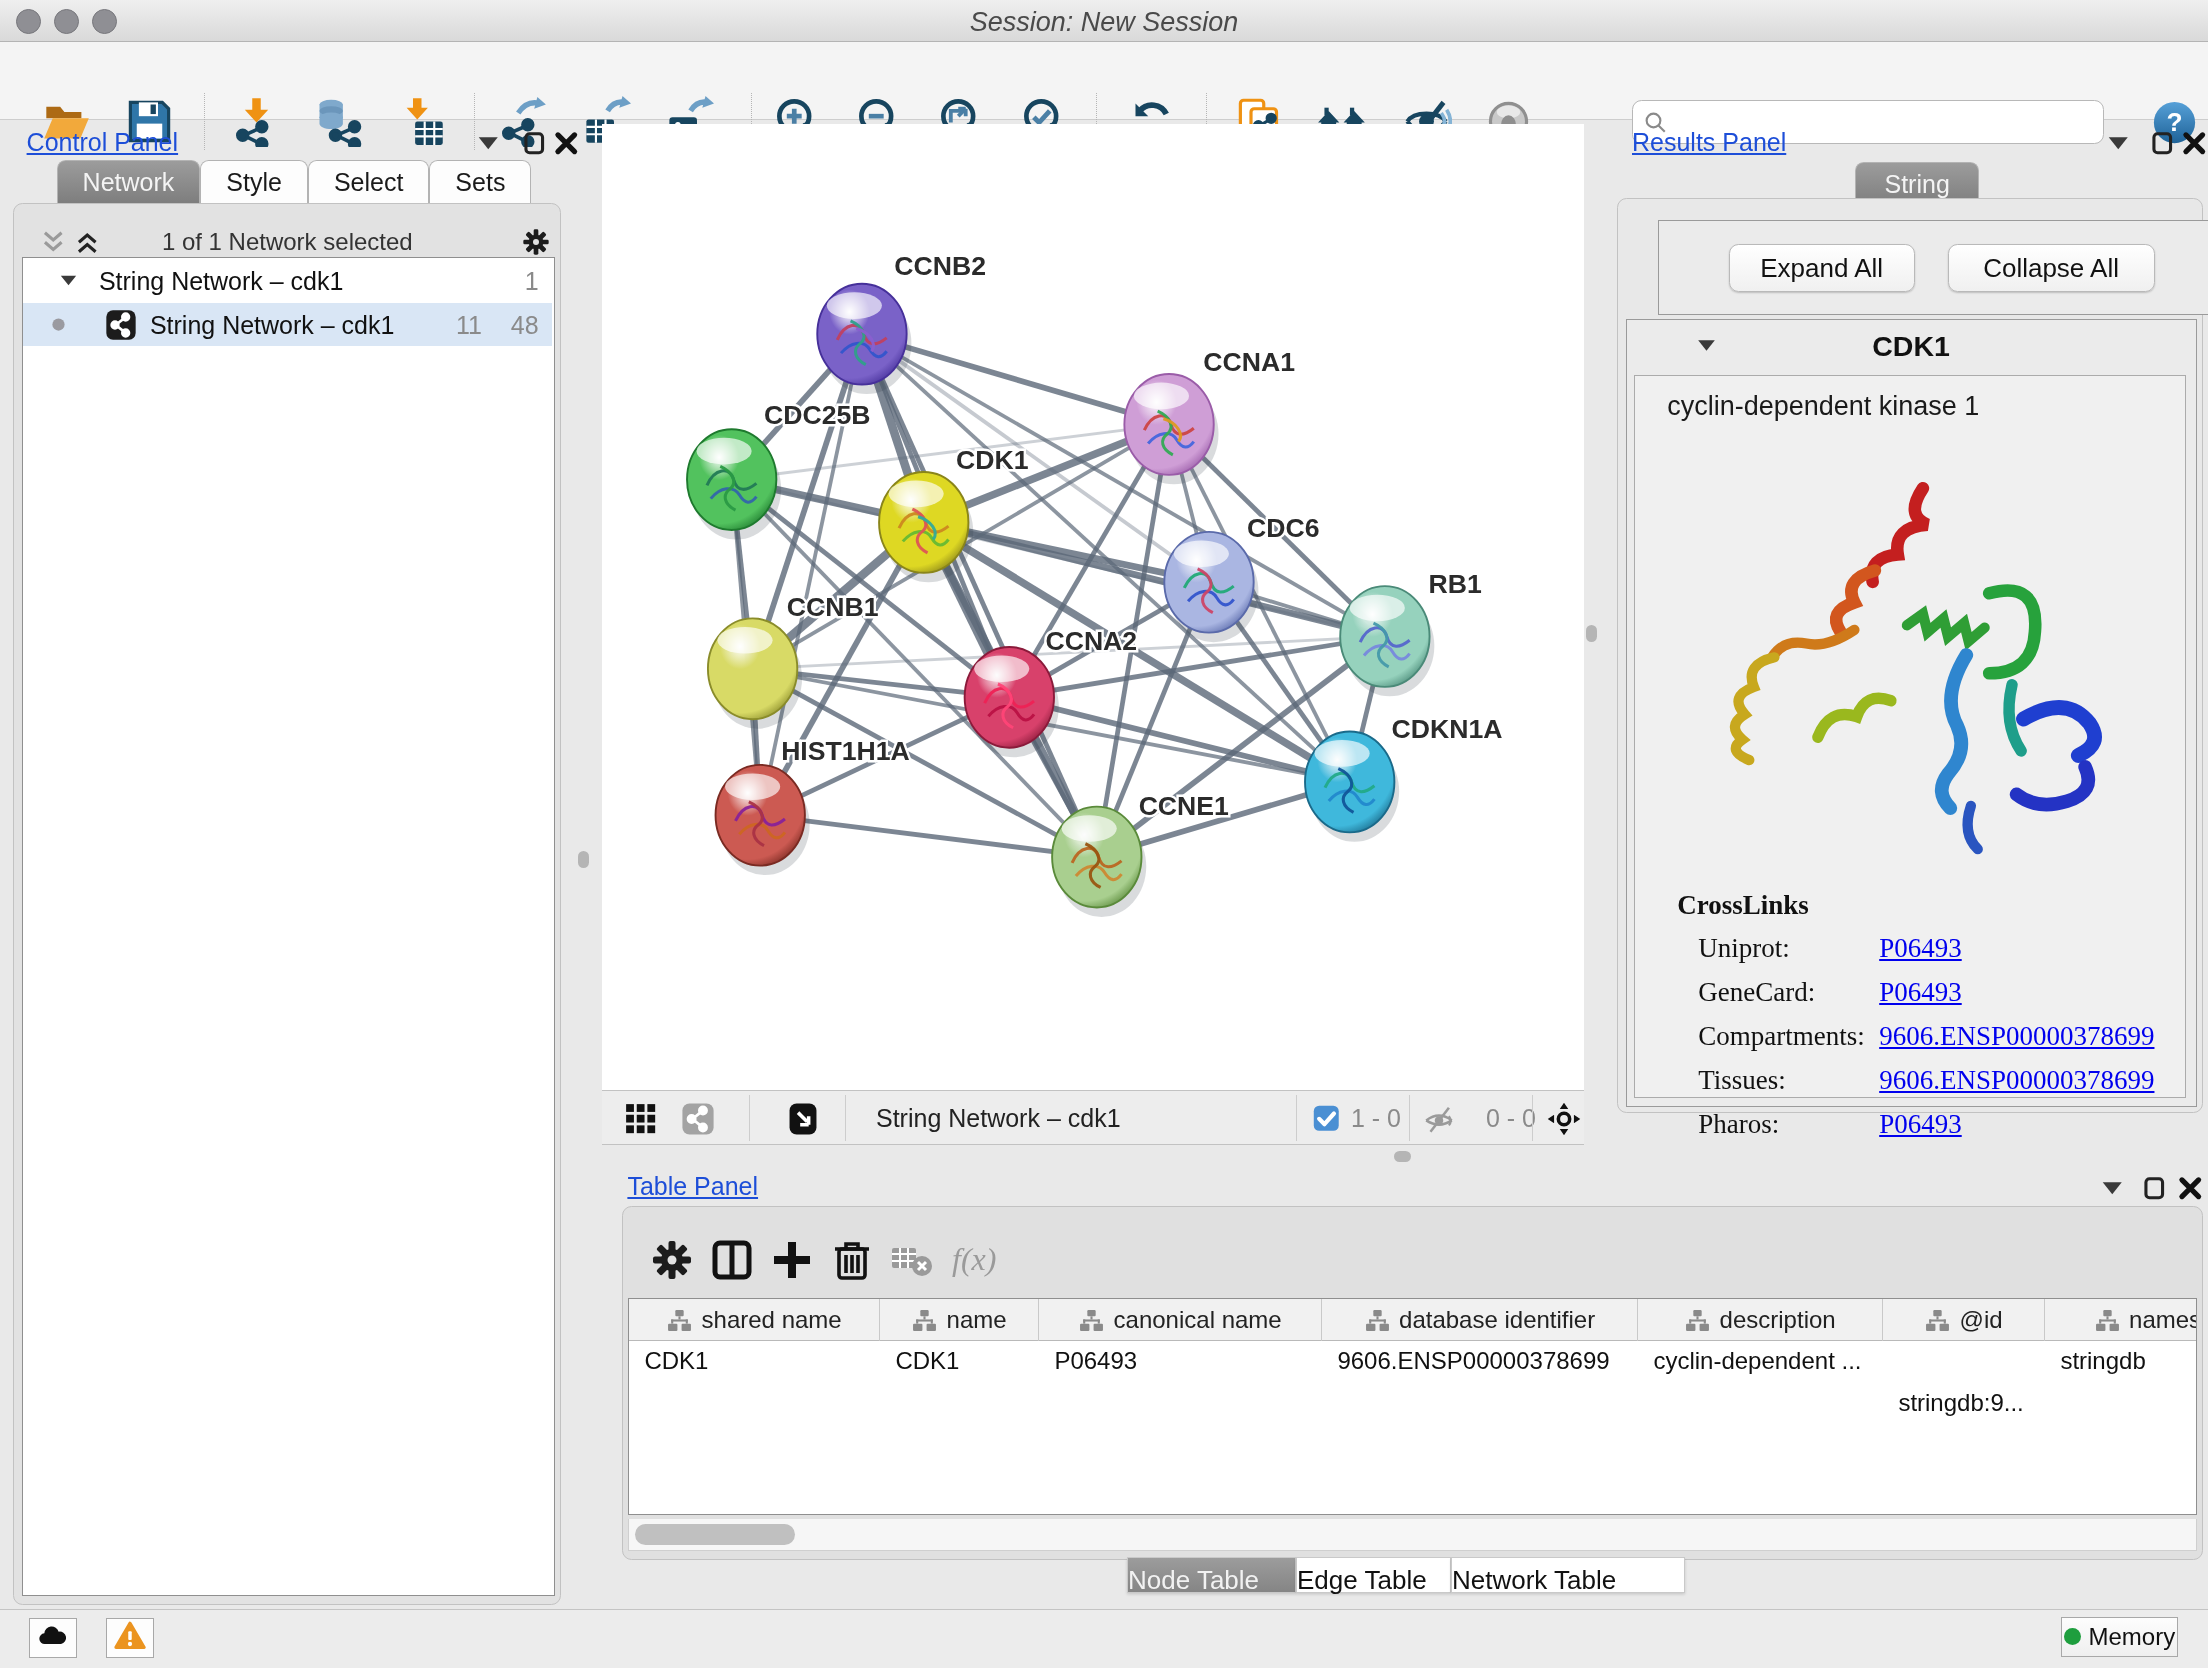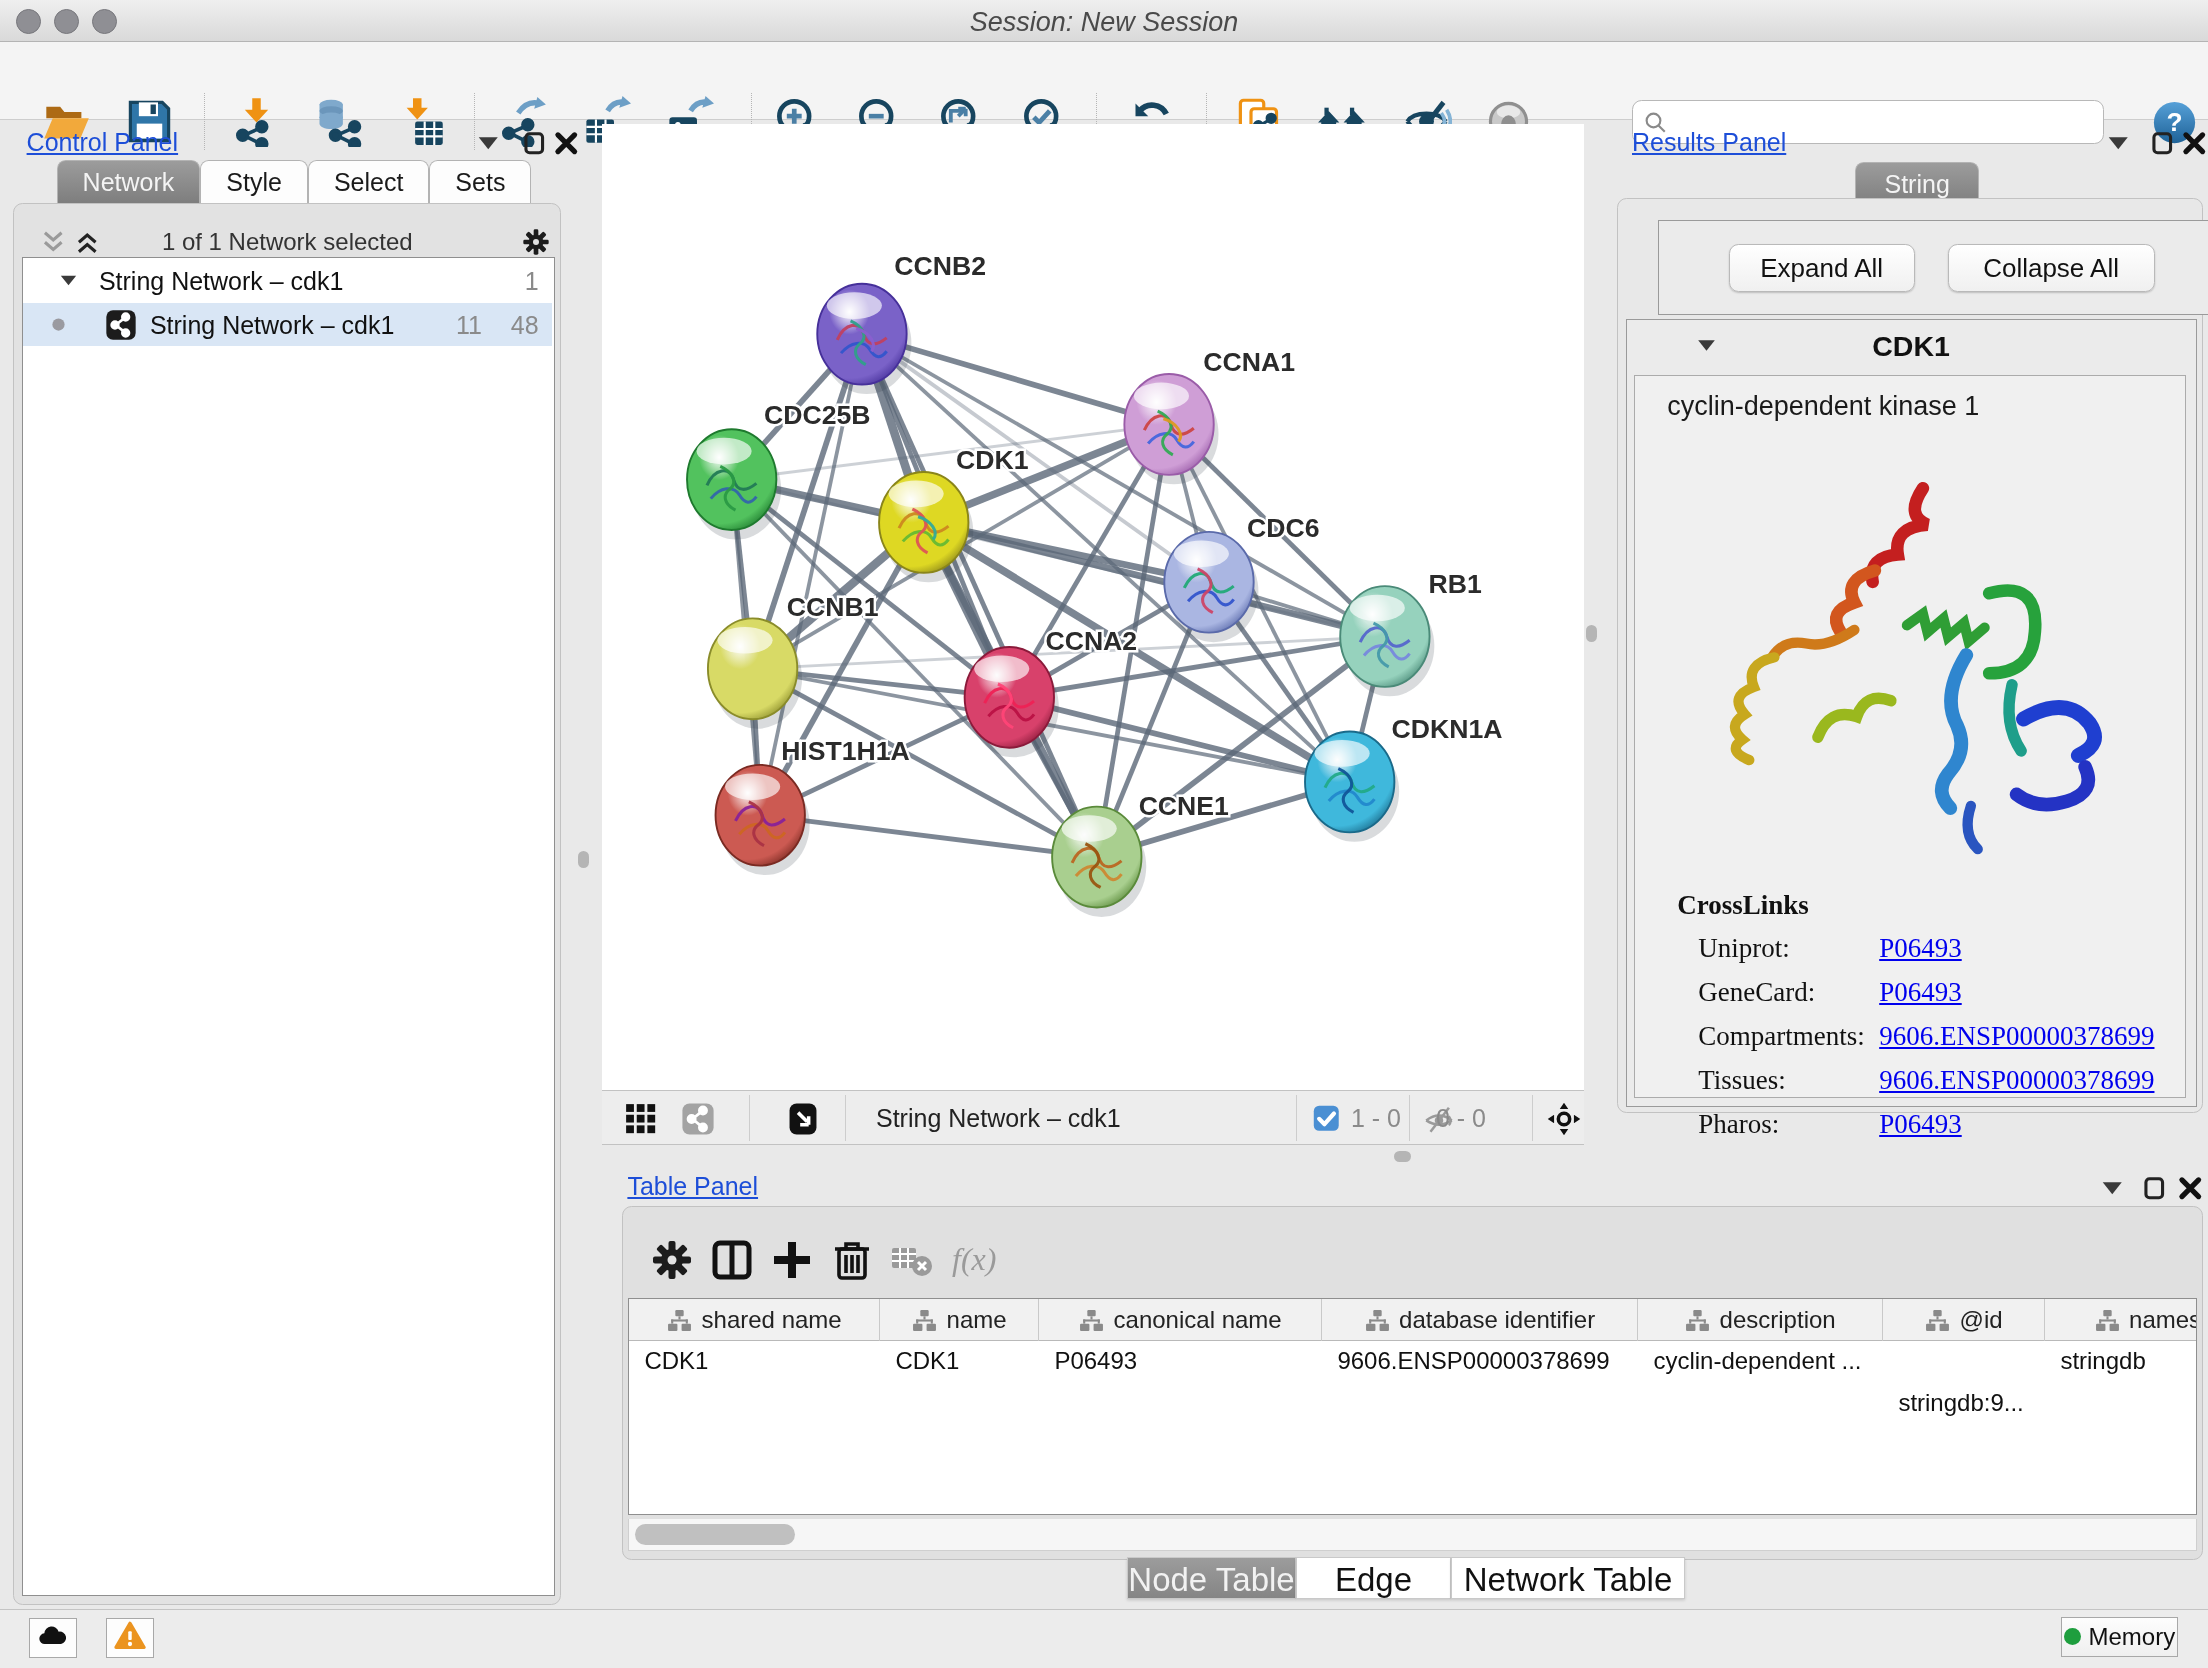--- a/index.html
+++ b/index.html
@@ -111,22 +111,22 @@
   .th .colicon { width:25px; height:25px; }
   .th .colicon svg { width:100%; height:100%; }
   .trow { display:flex; height:40px; width:1674px; }
   .td { font-size:24px; color:#111; padding:5.7px 0 0 15px; height:40px;
     white-space:nowrap; overflow:hidden; }
   .hscroll { position:absolute; left:5.7px; top:312px; width:1569px; height:32px;
     background:#f6f6f6; border:1px solid #cfcfcf; border-top:none; }
   .hthumb { position:absolute; left:5.7px; top:4.8px; width:160px; height:21px;
     background:#c0c0c0; border-radius:10.5px; cursor:pointer; }
   .bottom-tabs { position:absolute; left:0; top:1557px; width:2208px; height:46px; }
-  .btab { position:absolute; top:0; height:42px; font-size:33px; line-height:44px;
-    text-align:center; border:1px solid #c9c9c9; background:#fff; color:#111;
+  .btab { position:absolute; top:0; height:36px; font-size:26px; line-height:44px;
+    border:1px solid #c9c9c9; background:#fff; color:#111;
     cursor:pointer; box-shadow:0 1.9px 2.9px rgba(0,0,0,.15); }
   .btab.sel { background:linear-gradient(#9c9c9c,#858585); color:#f2f2f2; }
 
   
   .statusbar { position:absolute; left:0; top:1609px; width:2208px; height:59px;
     background:#ececec; border-top:1.9px solid #c4c4c4; }
   .sb-btn { position:absolute; top:7.6px; width:48px; height:40px; background:#fdfdfd;
     border:1.9px solid #a8a8a8; cursor:pointer; }
   .sb-btn svg { width:32px; height:32px; margin:1.9px auto; display:block; }
   .memory-btn { position:absolute; left:2061px; top:6.7px; width:117px; height:40px;
@@ -676,21 +676,21 @@
         <svg viewBox="0 0 48 48">
           <g stroke="#9a9a9a" fill="none" stroke-width="3.6">
             <path d="M6 26 Q24 12 42 26"></path>
             <path d="M6 26 Q24 38 42 26"></path>
           </g>
           <circle cx="24" cy="26" r="6" fill="#9a9a9a"></circle>
           <line x1="12" y1="42" x2="38" y2="8" stroke="#9a9a9a" stroke-width="3.6"></line>
           <path d="M38 20q5 7 0 13" fill="none" stroke="#9a9a9a" stroke-width="3"></path>
         </svg>
       </span>
-    <span class="nb-cnt" style="left:834px">0 - 0</span>
+    <span class="nb-cnt" style="left:884px">0 - 0</span>
     <span class="nb-sep" style="left:930px"></span>
     <span class="nb-icon" style="left:945px">
         <svg viewBox="0 0 48 48" fill="#111">
           <circle cx="24" cy="24" r="8" fill="none" stroke="#111" stroke-width="5"></circle>
           <path d="M24 1l6 9H18zM24 47l6-9H18zM1 24l9-6v12zM47 24l-9-6v12z"></path>
         </svg>
       </span>
   </div>
 
   <div class="results-panel">

